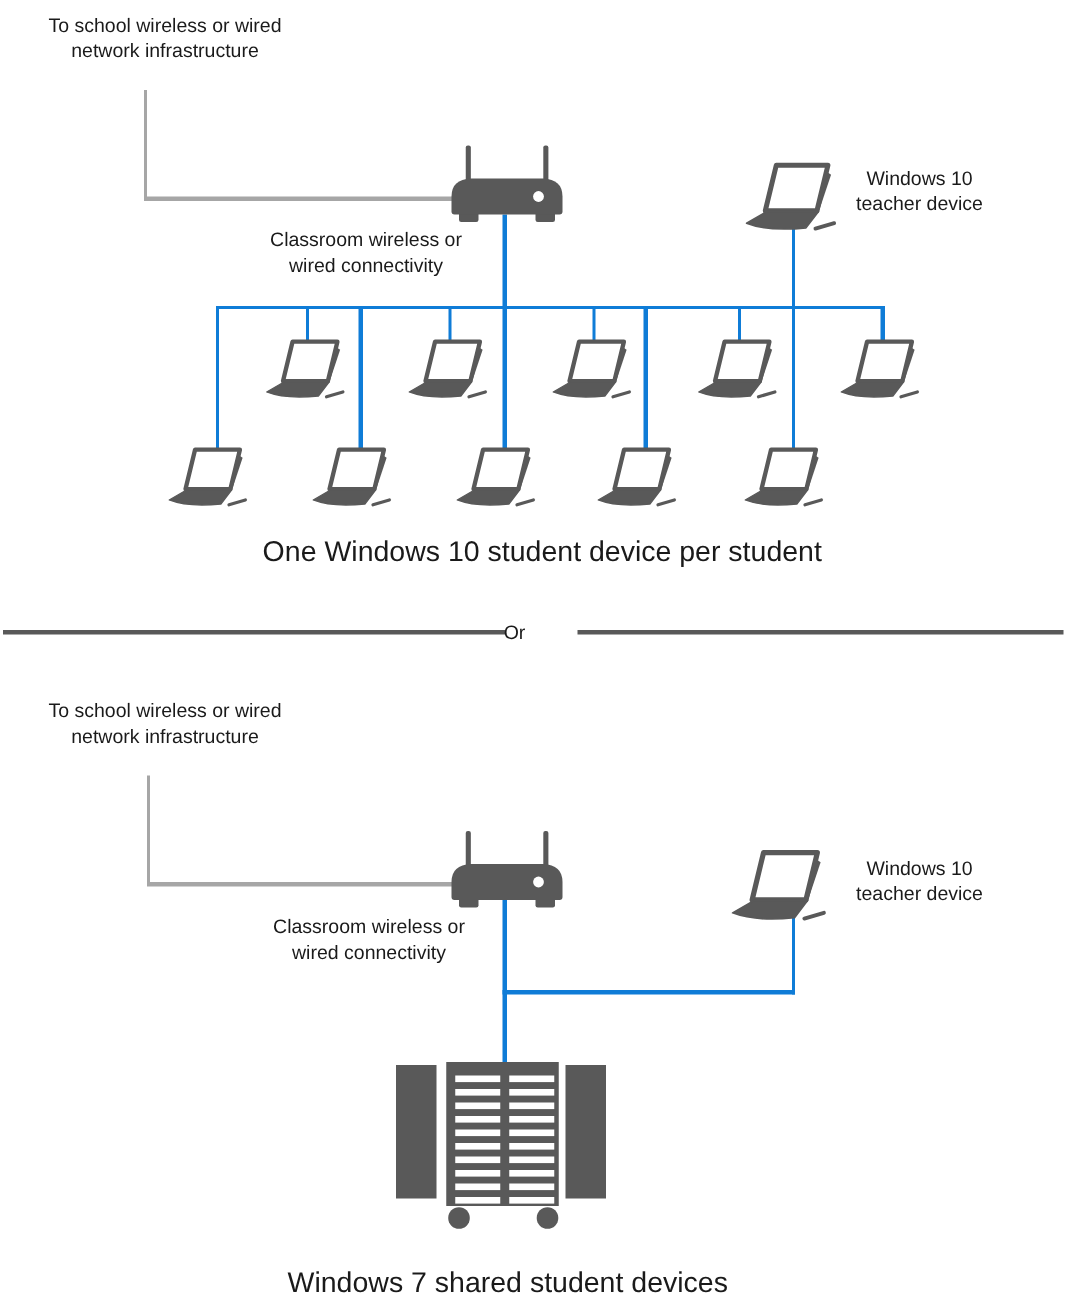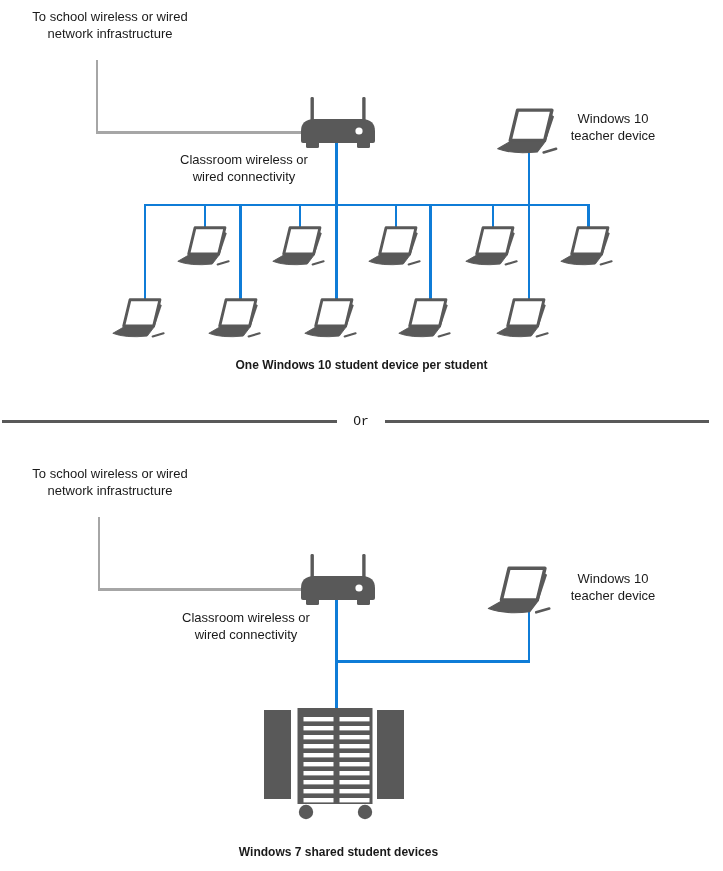--- a/index.html
+++ b/index.html
@@ -1,21 +1,21 @@
 <!DOCTYPE html>
 <html><head>
 <meta charset="utf-8">
 <style>
   html,body{margin:0;padding:0;background:#fff;}
   #canvas{
     position:relative;width:709px;height:871px;background:#fff;
     font-family:"Liberation Sans",sans-serif;color:#1a1a1a;overflow:hidden;
   }
   .lbl{position:absolute;text-align:center;font-size:13px;line-height:17px;color:#1a1a1a;}
-  .caption{position:absolute;text-align:center;font-size:12px;color:#1a1a1a;font-weight:bold;}
+  .caption{position:absolute;text-align:center;font-size:19px;color:#1a1a1a;}
   .gray-line{position:absolute;background:#a6a6a6;}
   .blue-line{position:absolute;background:#0f7cd7;}
   .divider-line{position:absolute;background:#595959;height:3px;}
   .dev{position:absolute;}
   svg{display:block;overflow:visible;}
 </style>
 </head>
 <body>
 
 <svg width="0" height="0" style="position:absolute">
@@ -137,21 +137,21 @@
       </svg>
     <svg class="dev" style="left:495px;top:296px;" width="58" height="42">
         <use href="#sym-laptop"></use>
       </svg>
 
     <div class="caption" style="left:0;top:358px;width:723px;">One Windows 10 student device per student</div>
   </div>
 
   <div>
     <div class="divider-line" style="left:2px;top:420px;width:335px;"></div>
-    <div class="lbl" style="left:337px;top:413px;width:48px;font-family:Liberation Mono, monospace;">Or</div>
+    <div class="lbl" style="left:319px;top:413px;width:48px;">Or</div>
     <div class="divider-line" style="left:385px;top:420px;width:336px;"></div>
   </div>
 
   <div>
 
     <div class="lbl" style="left:10px;top:465px;width:200px;">
       <div>To school wireless or wired</div>
       <div>network infrastructure</div>
     </div>
 

